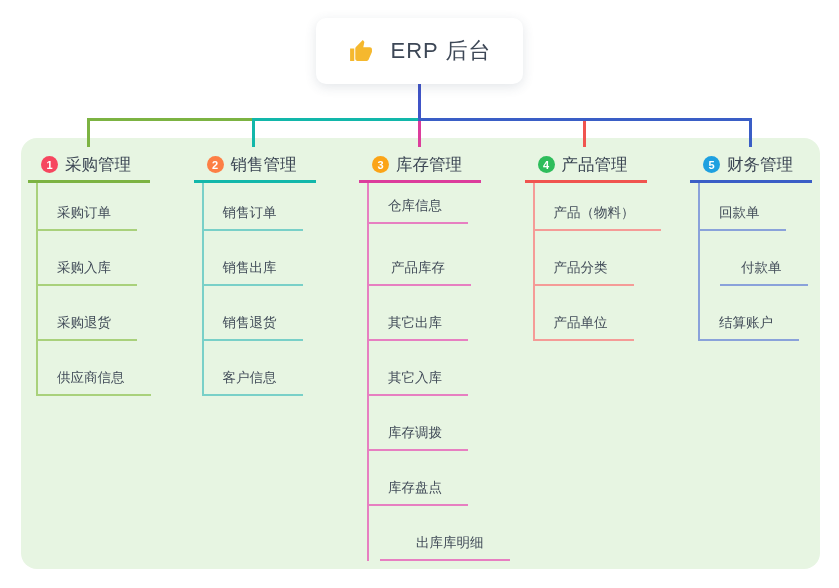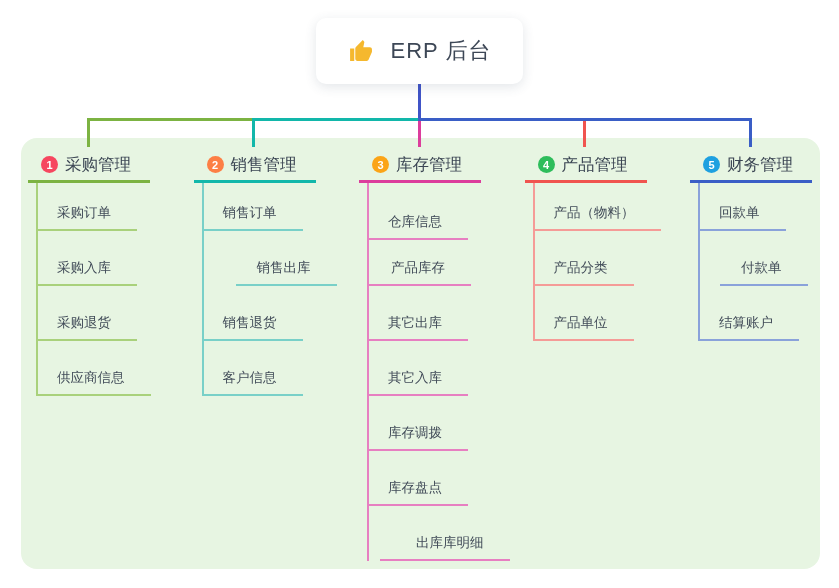--- a/index.html
+++ b/index.html
@@ -84,36 +84,36 @@
       </div>
       <div class="branch-title" style="left: 193.5px; top: 149px;">
         <span class="num-badge" style="background: rgb(253, 127, 69);">2</span>
         <span>销售管理</span>
       </div>
       <div class="title-underline" style="left: 193.5px; top: 180px; width: 122px; background: rgb(18, 183, 170);"></div>
       <div class="spine" style="left: 201.5px; top: 182px; height: 214px; background: rgb(121, 208, 200);"></div>
       <div class="tree-node" style="left: 201.5px; top: 199px; border-bottom: 2px solid rgb(121, 208, 200);">
         <span>销售订单</span>
       </div>
-      <div class="tree-node" style="left: 201.5px; top: 254px; border-bottom: 2px solid rgb(121, 208, 200); margin-left: 34px;">
+      <div class="tree-node" style="left: 201.5px; top: 254px; border-bottom: 2px solid rgb(121, 208, 200);">
         <span>销售出库</span>
       </div>
       <div class="tree-node" style="left: 201.5px; top: 309px; border-bottom: 2px solid rgb(121, 208, 200);">
         <span>销售退货</span>
       </div>
       <div class="tree-node" style="left: 201.5px; top: 364px; border-bottom: 2px solid rgb(121, 208, 200);">
         <span>客户信息</span>
       </div>
       <div class="branch-title" style="left: 359px; top: 149px;">
         <span class="num-badge" style="background: rgb(251, 164, 23);">3</span>
         <span>库存管理</span>
       </div>
       <div class="title-underline" style="left: 359px; top: 180px; width: 122px; background: rgb(220, 61, 156);"></div>
       <div class="spine" style="left: 367px; top: 182px; height: 379px; background: rgb(231, 127, 193);"></div>
-      <div class="tree-node" style="left: 367px; top: 208px; border-bottom: 2px solid rgb(231, 127, 193); align-items: flex-end;">
+      <div class="tree-node" style="left: 367px; top: 192px; border-bottom: 2px solid rgb(231, 127, 193); align-items: flex-end;">
         <span>仓库信息</span>
       </div>
       <div class="tree-node" style="left: 367px; top: 254px; border-bottom: 2px solid rgb(231, 127, 193); padding-left: 24px;">
         <span>产品库存</span>
       </div>
       <div class="tree-node" style="left: 367px; top: 309px; border-bottom: 2px solid rgb(231, 127, 193);">
         <span>其它出库</span>
       </div>
       <div class="tree-node" style="left: 367px; top: 364px; border-bottom: 2px solid rgb(231, 127, 193);">
         <span>其它入库</span>

